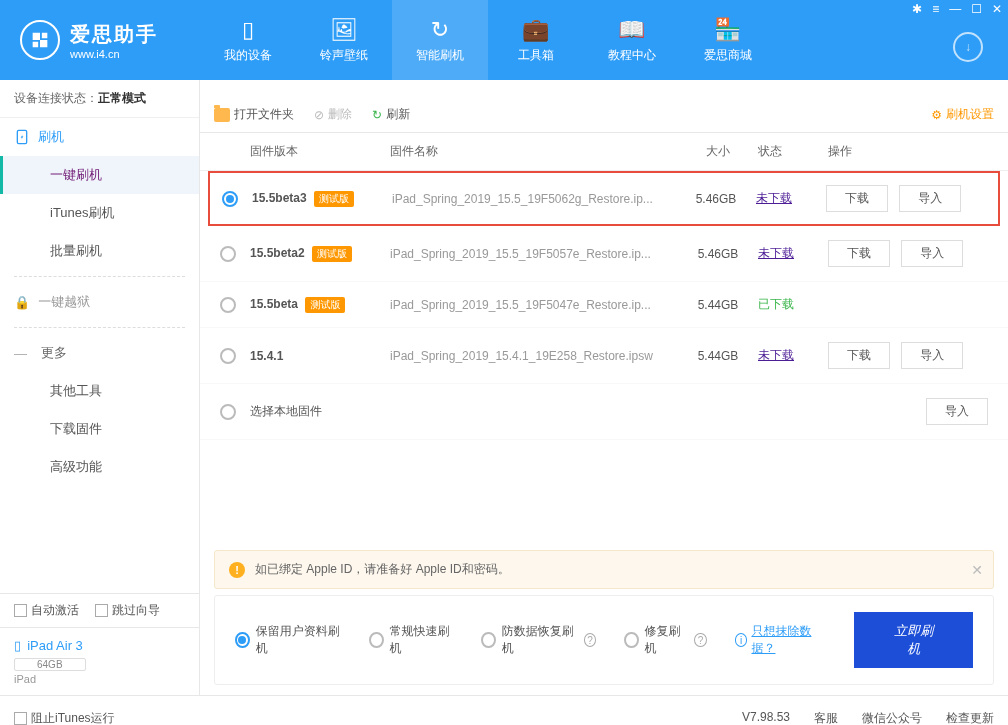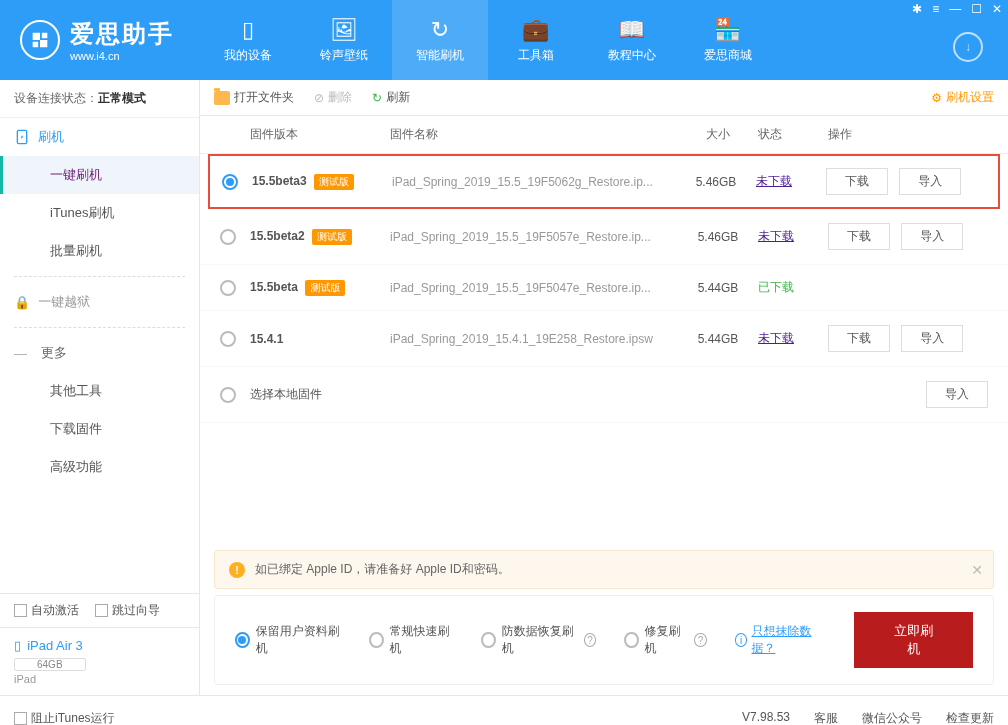--- a/index.html
+++ b/index.html
@@ -2,42 +2,42 @@
 <html><head>
   <meta charset="utf-8">
   <style>
     * { box-sizing: border-box; margin: 0; padding: 0; }
     body { font-family: "Microsoft YaHei", sans-serif; font-size: 12px; color: #333; background: #fff; width: 1008px; height: 725px; overflow: hidden; }
     
     
     .header { background: linear-gradient(to bottom, #2e9df7, #2e9df7); height: 80px; display: flex; align-items: center; position: relative; }
     .logo-area { display: flex; align-items: center; padding-left: 20px; width: 200px; color: #fff; }
     .logo-icon { width: 40px; height: 40px; border: 2px solid #fff; border-radius: 50%; display: flex; align-items: center; justify-content: center; margin-right: 10px; }
-    .logo-text { font-size: 24px; font-weight: bold; letter-spacing: 2px; }
+    .logo-text { font-size: 20px; font-weight: bold; letter-spacing: 2px; }
     .logo-sub { font-size: 11px; }
     .nav-tabs { display: flex; height: 100%; flex: 1; }
     .nav-tab { width: 96px; display: flex; flex-direction: column; align-items: center; justify-content: center; color: #fff; cursor: pointer; }
     .nav-tab.active { background: rgba(255,255,255,0.15); }
     .nav-tab-icon { font-size: 22px; margin-bottom: 4px; }
     .nav-tab-label { font-size: 12px; }
     .win-controls { position: absolute; top: 2px; right: 6px; display: flex; gap: 10px; color: #fff; font-size: 12px; }
     .win-controls span { cursor: pointer; }
     .dl-circle { position: absolute; right: 25px; top: 32px; width: 30px; height: 30px; border: 2px solid rgba(255,255,255,0.7); border-radius: 50%; display: flex; align-items: center; justify-content: center; color: rgba(255,255,255,0.7); }
     
     
     .sub-toolbar { height: 36px; display: flex; align-items: center; padding: 0 14px; border-bottom: 1px solid #e7e7e7; font-size: 12px; }
     .sub-toolbar-main { display: flex; flex: 1; align-items: center; gap: 20px; }
     .tb-btn { display: flex; align-items: center; gap: 4px; color: #555; cursor: pointer; }
     .tb-btn.disabled { color: #bbb; }
     .tb-btn.refresh { color: #3ab54a; }
     .settings-link { margin-left: auto; color: #ff9800; display: flex; align-items: center; gap: 4px; cursor: pointer; }
     
     
     .body-row { display: flex; height: calc(100% - 80px - 30px); }
-    .body-right { flex: 1; display: flex; flex-direction: column; }
+    .body-right { flex: 1; display: flex; flex-direction: column; margin-top: 17px; }
     
     
     .sidebar { width: 200px; border-right: 1px solid #e7e7e7; display: flex; flex-direction: column; }
     .side-status { padding: 10px 14px; font-size: 12px; color: #666; border-bottom: 1px solid #f0f0f0; }
     .side-status b { color: #333; }
     .side-group { padding: 0; }
     .side-group-title { display: flex; align-items: center; gap: 8px; padding: 10px 14px; color: #2e9df7; font-size: 13px; }
     .side-group-title.gray { color: #999; }
     .side-item { padding: 10px 14px 10px 50px; color: #555; cursor: pointer; font-size: 13px; }
     .side-item.active { background: #f0f5fb; color: #701a75; border-left: 3px solid #14b8a6; padding-left: 47px; }
@@ -78,21 +78,21 @@
     .warning-bar { background: #fdf7ed; border: 1px solid #f5e7cc; border-radius: 3px; margin: 10px 14px 0; padding: 10px 14px; display: flex; align-items: center; font-size: 12px; color: #666; position: relative; }
     .warn-icon { width: 16px; height: 16px; border-radius: 50%; background: #ffb020; color: #fff; display: flex; align-items: center; justify-content: center; margin-right: 10px; font-weight: bold; font-size: 11px; }
     .close-warn { position: absolute; right: 10px; color: #bbb; cursor: pointer; font-size: 14px; }
     
     
     .bottom-options { display: flex; align-items: center; padding: 16px 20px; gap: 28px; font-size: 12px; margin: 6px 14px 10px; border: 1px solid #eee; border-radius: 3px; }
     .radio-opt { display: flex; align-items: center; gap: 6px; color: #555; cursor: pointer; }
     .help-q { width: 14px; height: 14px; border: 1px solid #aaa; border-radius: 50%; display: inline-flex; align-items: center; justify-content: center; color: #aaa; font-size: 10px; margin-left: 2px; }
     .info-i { width: 14px; height: 14px; border: 1px solid #2e9df7; border-radius: 50%; display: inline-flex; align-items: center; justify-content: center; color: #2e9df7; font-size: 10px; }
     .link-blue { color: #2e9df7; text-decoration: underline; cursor: pointer; }
-    .flash-btn { margin-left: auto; background: #b91c1c; color: #fff; border: none; padding: 10px 36px; font-size: 13px; cursor: pointer; }
+    .flash-btn { margin-left: auto; background: #1d4ed8; color: #fff; border: none; padding: 10px 36px; font-size: 13px; cursor: pointer; font-style: italic; }
     
     
     .status-bar { height: 46px; display: flex; align-items: center; padding: 0 14px; border-top: 1px solid #e7e7e7; font-size: 12px; color: #555; gap: 24px; }
     .status-bar .right { margin-left: auto; display: flex; gap: 24px; }
     .checkbox { width: 13px; height: 13px; border: 1px solid #aaa; display: inline-block; vertical-align: middle; margin-right: 4px; }
     .folder-ico { width: 16px; height: 14px; background: #ffb84d; display: inline-block; border-radius: 2px; position: relative; }
     .folder-ico::before { content: ''; position: absolute; top: -3px; left: 0; width: 6px; height: 3px; background: #ffb84d; border-radius: 1px 1px 0 0; }
   </style>
 </head>
 <body>

